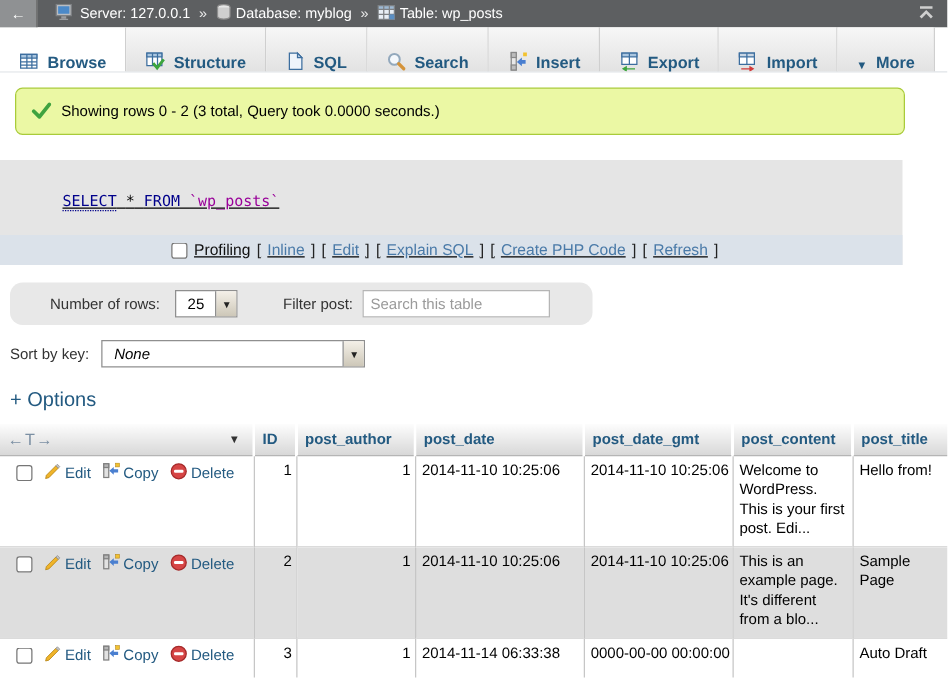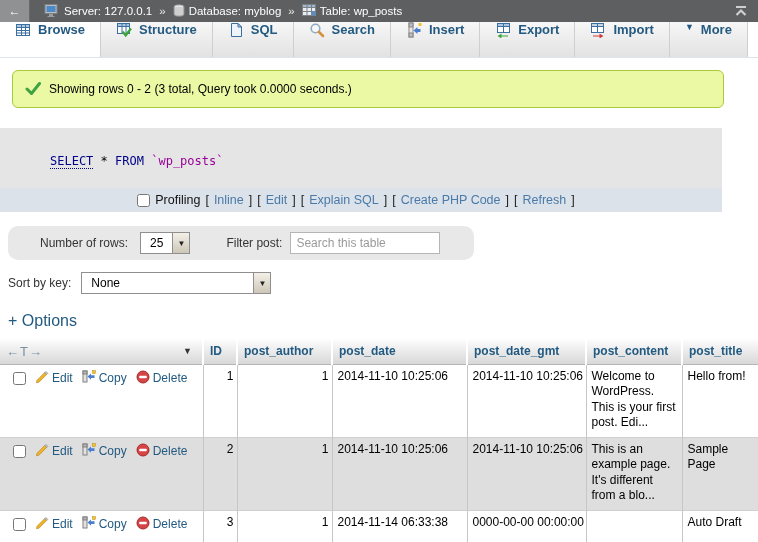--- a/index.html
+++ b/index.html
@@ -12,34 +12,34 @@
   .backbox { width:30px; height:22px; background:#8f9193; border-right:1px solid #6a6a6a;
              display:flex; align-items:center; justify-content:center; color:#fff; font-size:12px;
              cursor:pointer; flex:0 0 auto; }
   .crumbs { display:flex; align-items:center; gap:5px; padding-left:14px; flex:1 1 auto; }
   .crumbs .seg { display:flex; align-items:center; gap:4px; cursor:pointer; }
   .crumbs .sep { color:#e8e8e8; padding:0 2px; }
   .collapsebox { width:34px; display:flex; justify-content:center; cursor:pointer; }
 
   
   .tabbar { height:36px; display:flex; border-bottom:1px solid #dfe4e8; background:#fff; }
-  .tab { display:flex; align-items:flex-start; gap:7px; padding:0 15px; font-size:13px; font-weight:bold;
+  .tab { display:flex; align-items:flex-end; gap:7px; padding:0 15px; font-size:13px; font-weight:bold;
          color:#235a81; background:linear-gradient(#f7f7f7,#e2e2e2); border-right:1px solid #cfcfcf;
          cursor:pointer; }
   .tab.active { background:#fff; }
   .tab .ticon { display:flex; }
   .morecaret { font-size:9px; color:#235a81; }
 
   
   .alert { margin:12px 34px 0 12px; height:38px; background:#ebf8a4; border:1px solid #a9cb3a;
            border-radius:6px; display:flex; align-items:center; gap:8px; padding-left:12px;
            font-size:12px; color:#000; }
 
   
-  .querysec { margin-top:20px; width:722px; background:#e5e5e5; }
+  .querysec { margin-top:20px; width:722px; background:#e5e5e5;text-decoration:underline; }
   .sqlline { padding:26px 10px 20px 50px; font-family:"DejaVu Sans Mono", monospace; font-size:12px; }
   .kw { color:#00008b; }
   .kw.docs { border-bottom:1px dotted #00008b; cursor:pointer; }
   .ident { color:#990099; }
   .profrow { height:24px; background:#dbe2ea; display:flex; align-items:center; justify-content:center;
              gap:5px; padding-right:10px; font-size:12.5px; color:#111; }
   .profrow input { width:13px; height:13px; }
   .plink { color:#4a7aa8; cursor:pointer; }
   .bracket { color:#222; }
 
@@ -48,21 +48,21 @@
                  display:flex; align-items:center; font-size:12px; color:#333; padding-left:32px; }
   .fakeselect { display:inline-flex; align-items:stretch; height:22px; background:#fff;
                 border:1px solid #8f8f8f; cursor:pointer; }
   .fakeselect .val { display:flex; align-items:center; padding:0 9px; font-size:12px; color:#000; }
   .fakeselect .btn { width:17px; background:linear-gradient(#f4f0e8,#cdc7b8); border-left:1px solid #8f8f8f;
                      display:flex; align-items:center; justify-content:center; font-size:8px; color:#222; }
   .filterinput { width:150px; height:22px; border:1px solid #b5b5b5; font-size:12px; padding:0 5px;
                  font-family:"Liberation Sans", sans-serif; color:#333; }
   .filterinput::placeholder { color:#9a9a9a; }
   .sortrow { margin:12px 0 0 8px; display:flex; align-items:center; gap:10px; font-size:12px; color:#333; }
-  .sortrow .fakeselect { width:190px; }
+  .sortrow .fakeselect { width:211px;font-style:italic; }
   .sortrow .fakeselect .val { flex:1; }
   .optionslink { margin:18px 0 6px 8px; font-size:16px; color:#235a81; cursor:pointer; display:inline-block; }
 
   
   table.grid { border-collapse:collapse; table-layout:fixed; width:758px; margin-top:3px; }
   .grid th { height:25px; background:linear-gradient(#fdfdfd,#d8d8d8); border-right:2px solid #fff;
              border-bottom:1px solid #b5b5b5; padding:3px 6px; text-align:left; font-size:12px;
              color:#235a81; font-weight:bold; white-space:nowrap; overflow:hidden; }
   .grid th:last-child { border-right:none; }
   .grid th .sortlink { cursor:pointer; }

